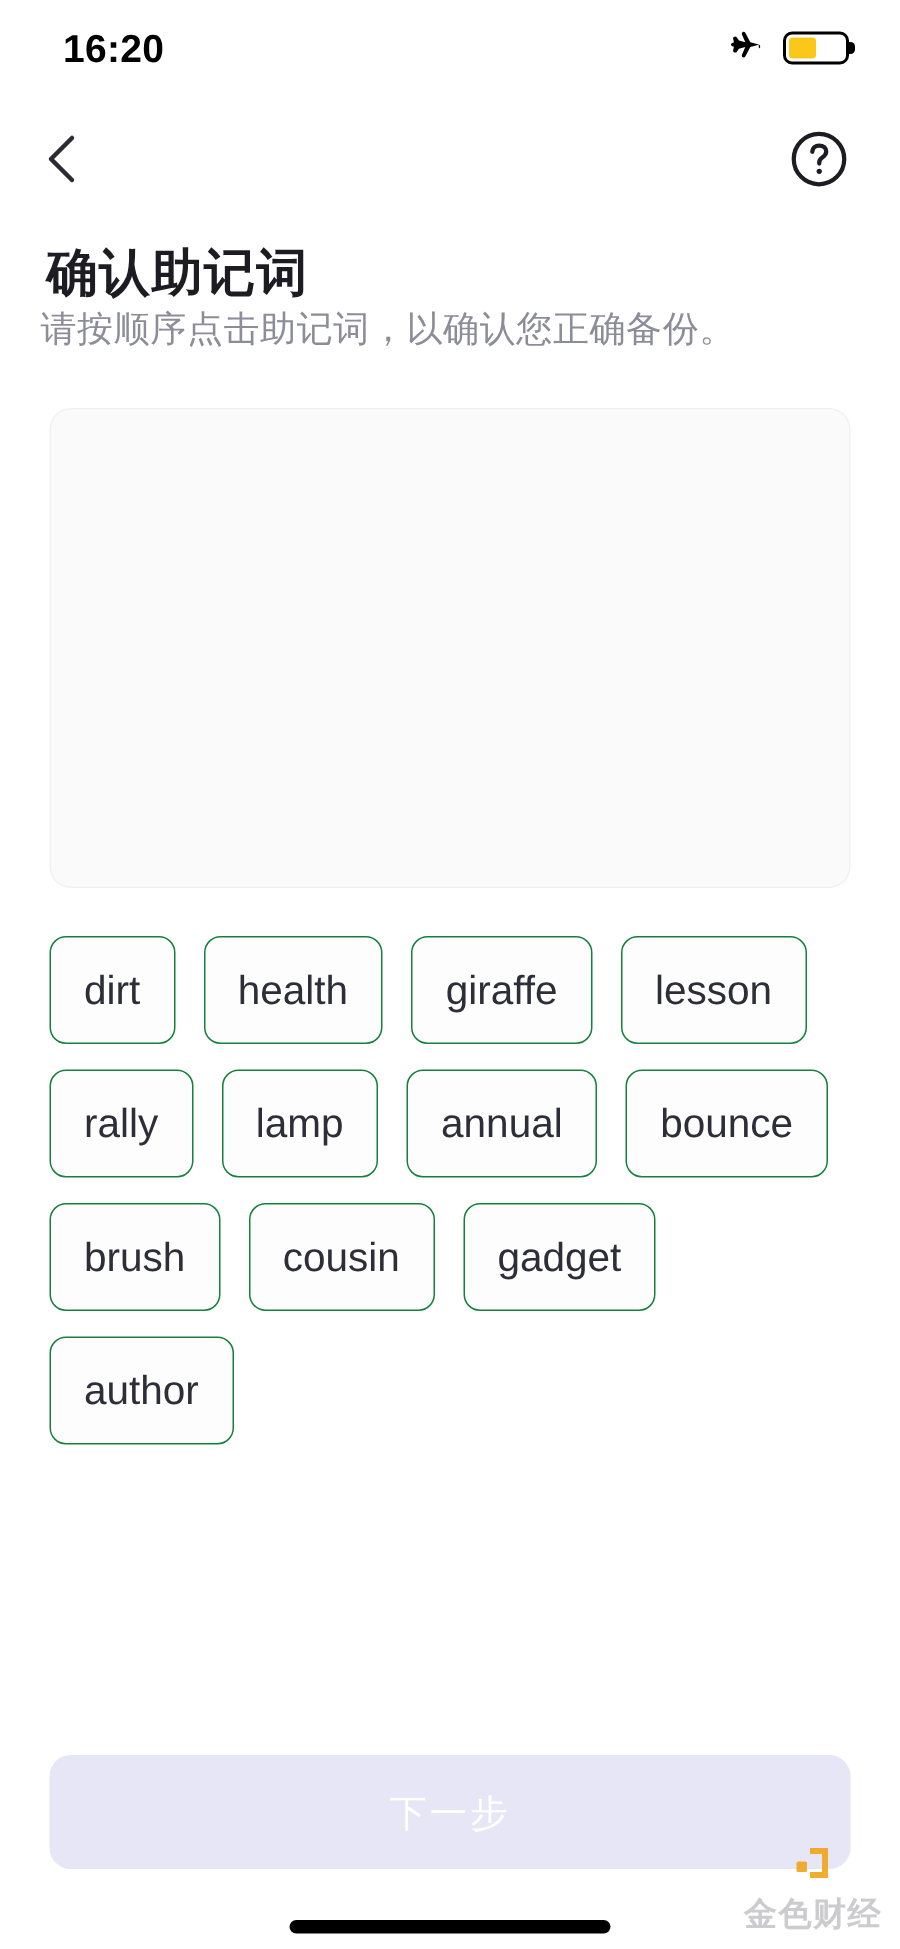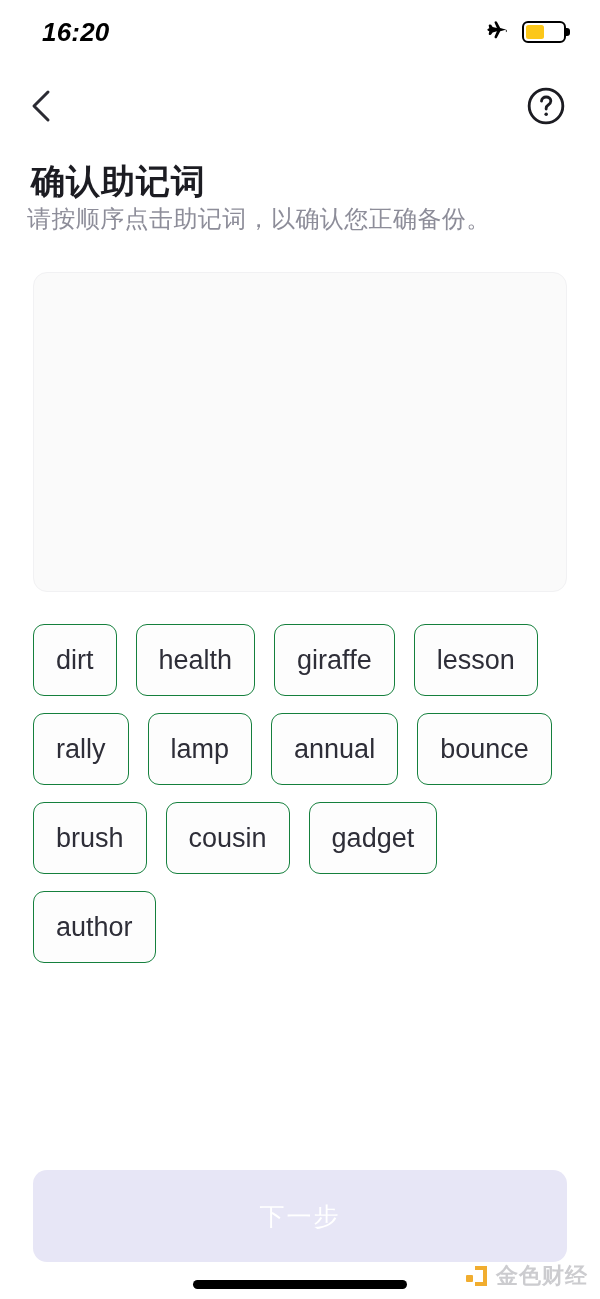--- a/index.html
+++ b/index.html
@@ -20,21 +20,20 @@
   
   .status-bar {
     position: absolute;
     top: 0; left: 0;
     width: 600px;
     height: 64px;
     display: flex;
     align-items: center;
     justify-content: space-between;
     padding: 0 34px 0 42px;
-    font-style: italic;
   }
   .status-time {
     font-size: 26px;
     font-weight: bold;
     color: #000000;
     letter-spacing: 0.2px;
   }
   .status-right {
     display: flex;
     align-items: center;
@@ -156,21 +155,21 @@
     cursor: pointer;
     white-space: nowrap;
   }
 
   
   .next-button {
     position: absolute;
     left: 33px;
     top: 1170px;
     width: 534px;
-    height: 92px;
+    height: 76px;
     background: #e7e6f6;
     border: none;
     border-radius: 14px;
     color: #ffffff;
     font-size: 25px;
     font-family: inherit;
     letter-spacing: 2px;
     cursor: default;
     display: flex;
     align-items: center;
@@ -191,20 +190,21 @@
 
   
   .watermark {
     position: absolute;
     right: 12px;
     bottom: 8px;
     display: flex;
     align-items: center;
     gap: 7px;
     opacity: 0.92;
+    flex-direction: column;
   }
   .watermark-logo {
     position: relative;
     width: 24px;
     height: 24px;
   }
   .watermark-text {
     font-size: 22px;
     color: #c8c8cc;
     letter-spacing: 1px;

